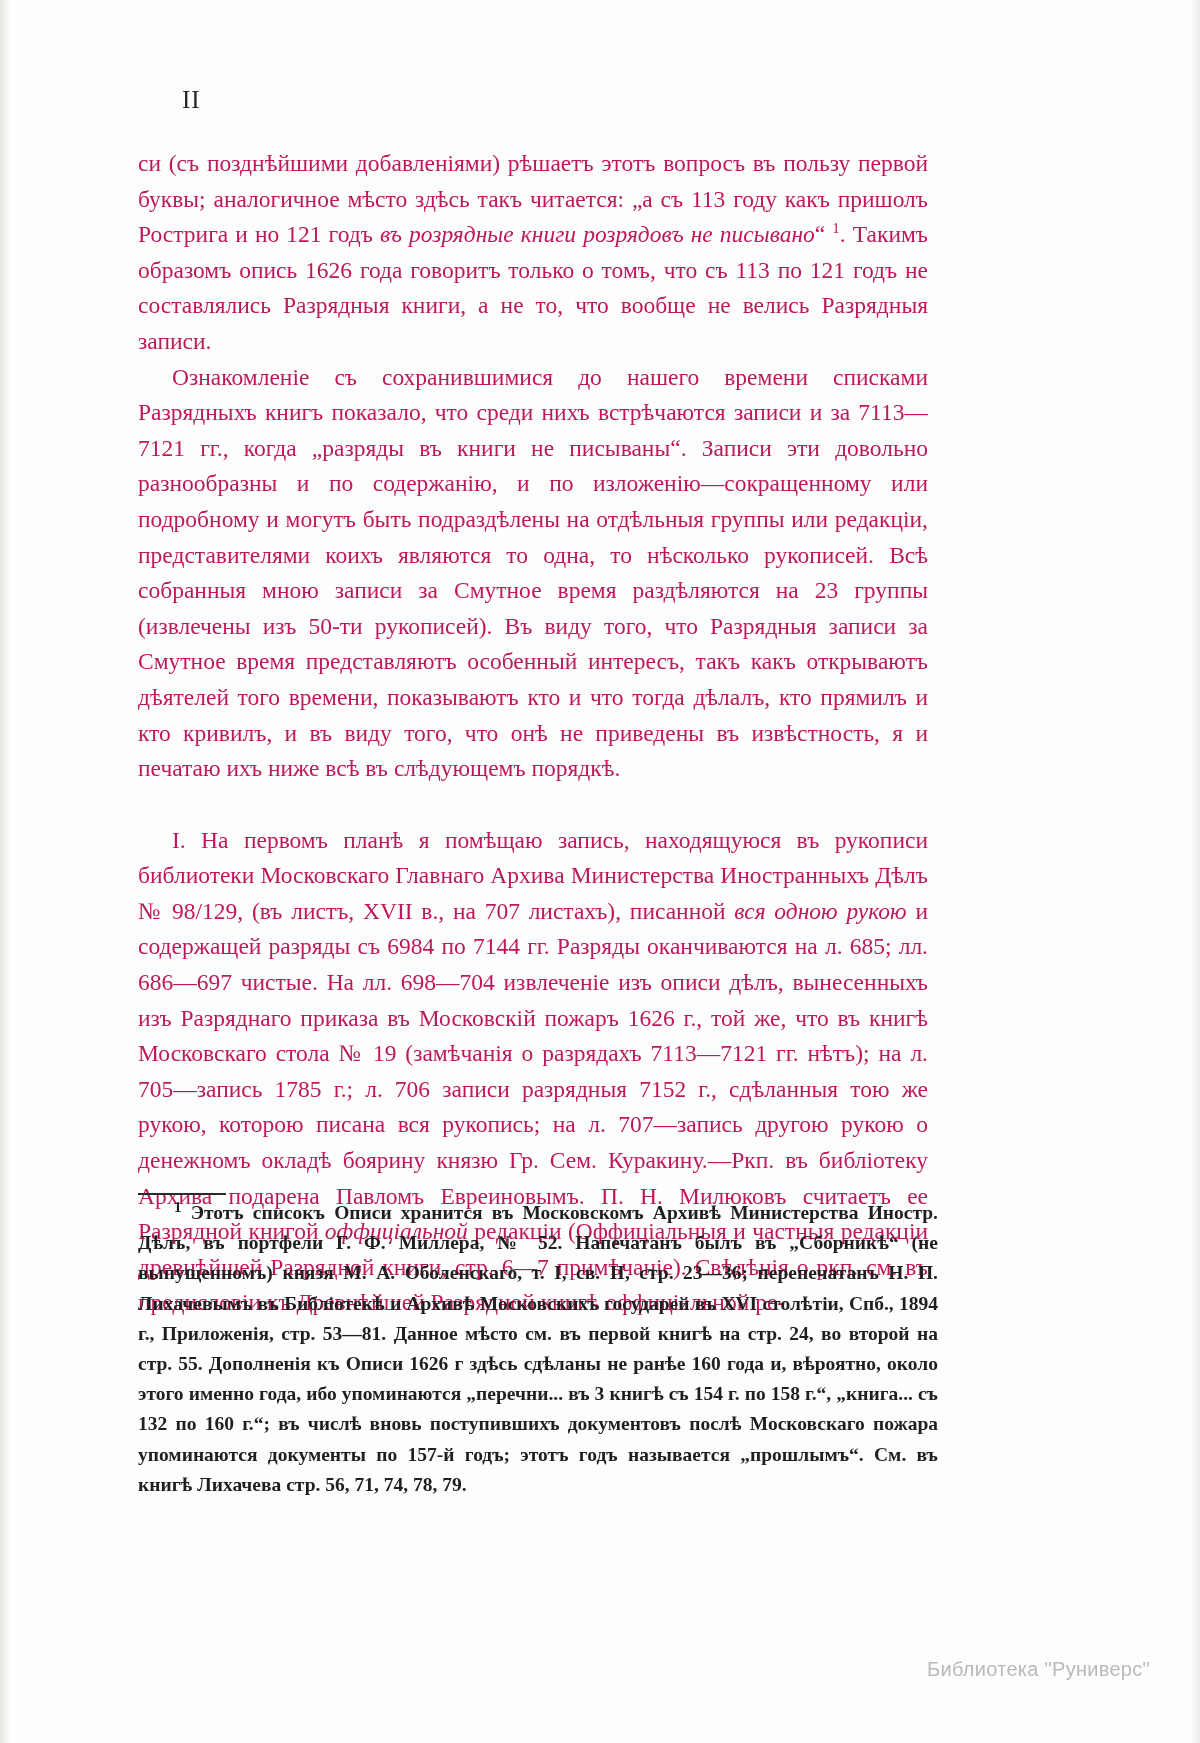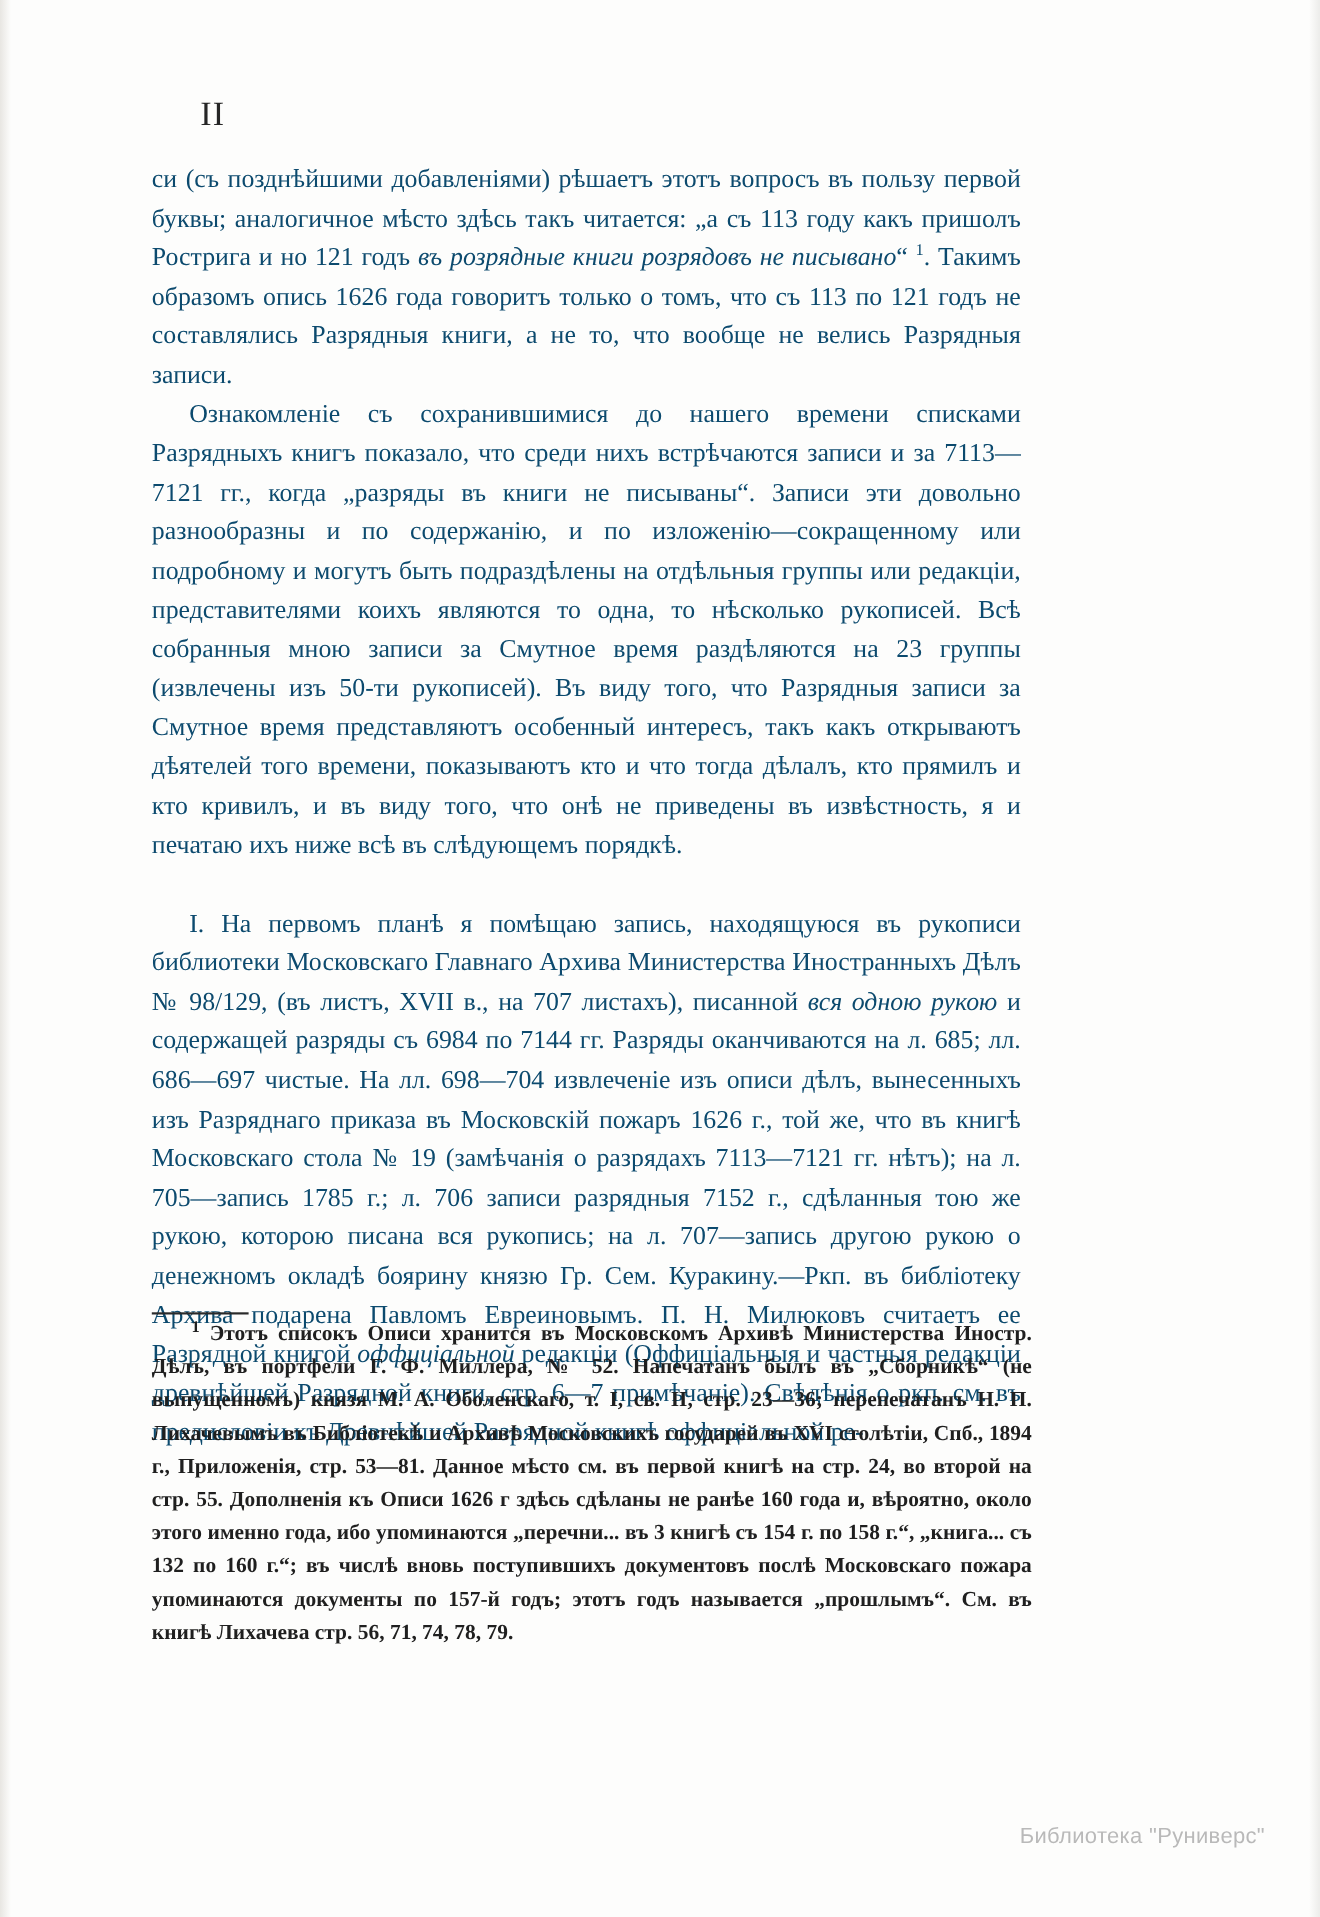--- a/index.html
+++ b/index.html
@@ -19,33 +19,33 @@
     position: absolute;
     left: 0; top: 0;
     width: 1200px;
     height: 1743px;
     background: #fdfdfc;
   }
   .page-number {
     position: absolute;
     left: 182px;
     top: 86px;
-    font-size: 31px;
+    font-size: 25px;
     letter-spacing: 1px;
     color: #262626;
   }
   .body-text {
     position: absolute;
     left: 138px;
     top: 146px;
     width: 790px;
     font-size: 23.5px;
     line-height: 35.6px;
     text-align: justify;
-    color: #0c4a6e;
+    color: #be185d;
   }
   .body-text p {
     margin: 0;
     text-indent: 0;
   }
   .body-text p.indent {
     text-indent: 34px;
     font-family: Liberation Serif, serif;
   }
   .body-text p.gap {

